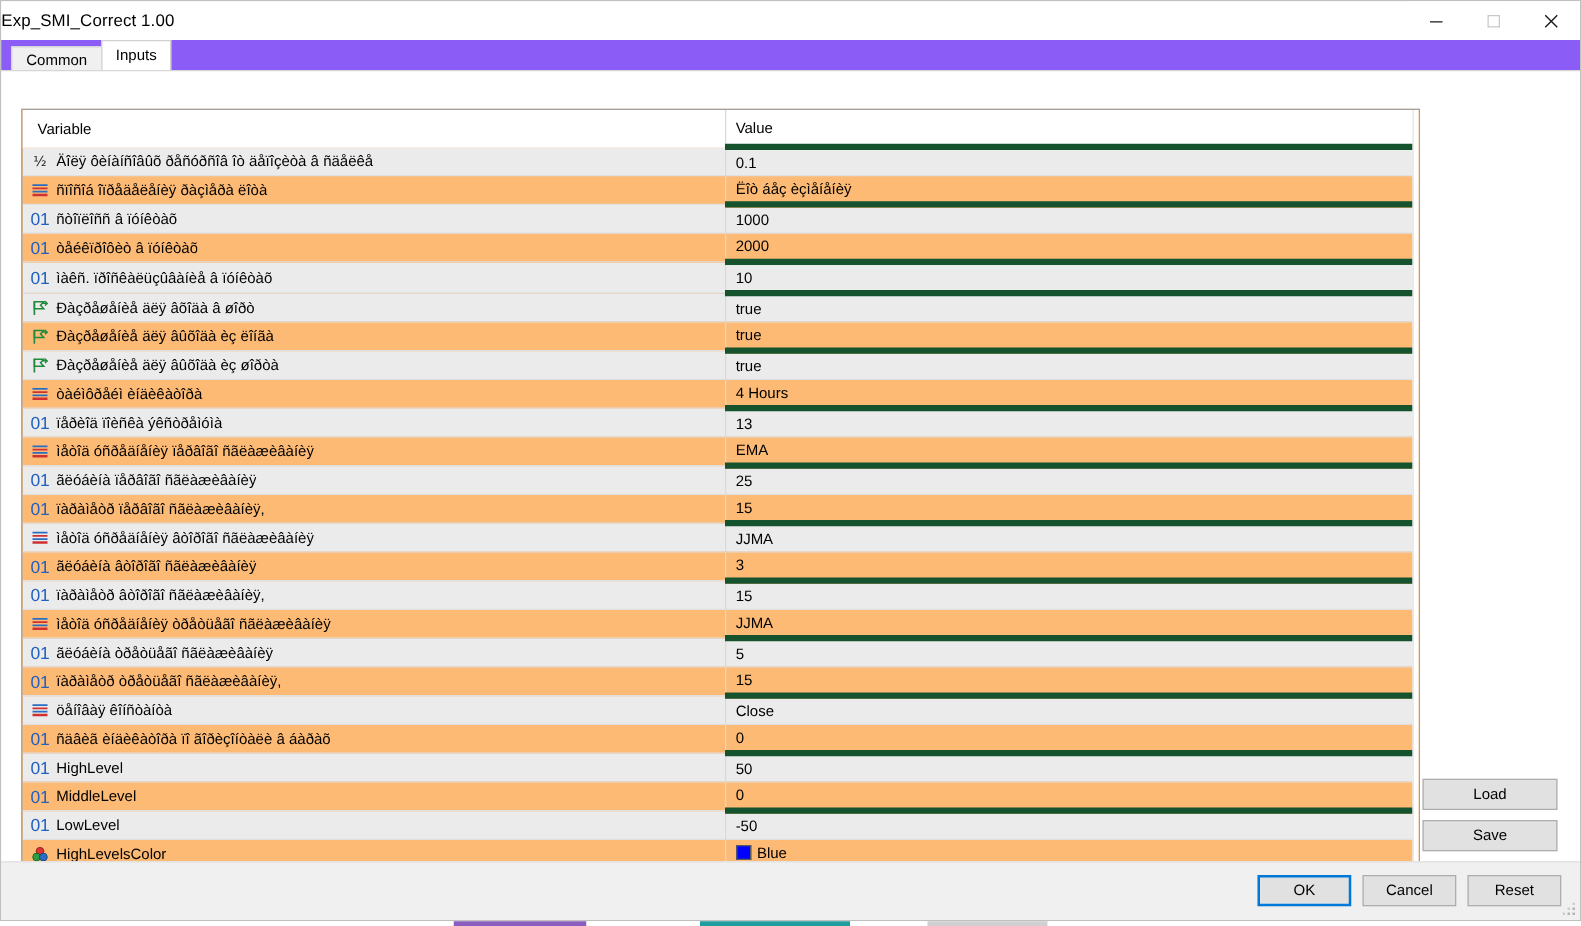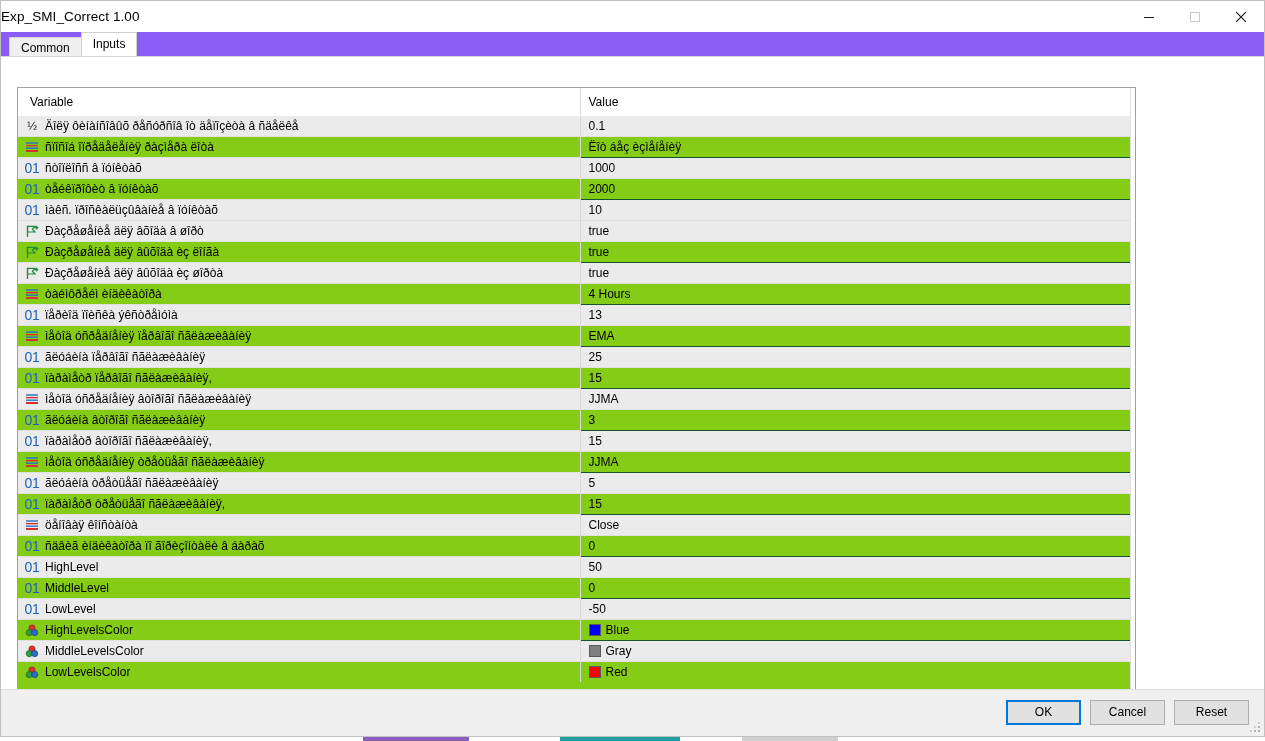--- a/index.html
+++ b/index.html
@@ -106,21 +106,21 @@
   }
 
   
   .grid-wrap {
     position: absolute;
     left: 16px;
     top: 30px;
     width: 1119px;
     height: 624px;
     border: 1px solid #a0a0a0;
-    background: #84cc16;
+    background: #fdba74;
     box-sizing: border-box;
     overflow: hidden;
   }
   .grid-scroll {
     position: absolute;
     right: 0; top: 0;
     width: 4px; height: 100%;
     background: #ffffff;
     border-left: 1px solid #e2e2e2;
   }
@@ -151,21 +151,21 @@
     height: 20px;
     font-size: 12px;
     padding: 0;
     vertical-align: middle;
     color: #000;
     white-space: nowrap;
     overflow: hidden;
   }
   .grid tr.alt td { background: #ebebeb; }
   .grid tr.alt td.cell-var { border-top: 1px solid #e0e0e0; border-bottom: 1px solid #e0e0e0; }
-  .grid tr.alt td.cell-val { border-top: 1px solid #14532d; border-bottom: 1px solid #e0e0e0; }
+  .grid tr.alt td.cell-val { border-top: 5px solid #14532d; border-bottom: 1px solid #e0e0e0; }
   td.cell-var {
     padding-left: 6px;
     display: table-cell;
   }
   td.cell-val {
     border-left: 1px solid #d9d9d9;
     padding-left: 8px;
   }
   .var-inner {
     display: flex;
@@ -763,20 +763,24 @@
                   <span class="swatch" style="background: rgb(255, 0, 0);"></span>
                   <span>Red</span>
                 </div>
               </td>
             </tr>
           </tbody>
       </table>
       <div class="grid-scroll"></div>
     </div>
 
+    <div class="side-btns">
+      <div class="btn">Load</div>
+      <div class="btn">Save</div>
+    </div>
 
   </div>
 
   <div class="footer">
     <div class="footer-btns">
       <div class="fbtn default">OK</div>
       <div class="fbtn">Cancel</div>
       <div class="fbtn">Reset</div>
     </div>
     <svg class="grip" viewBox="0 0 11 11">

